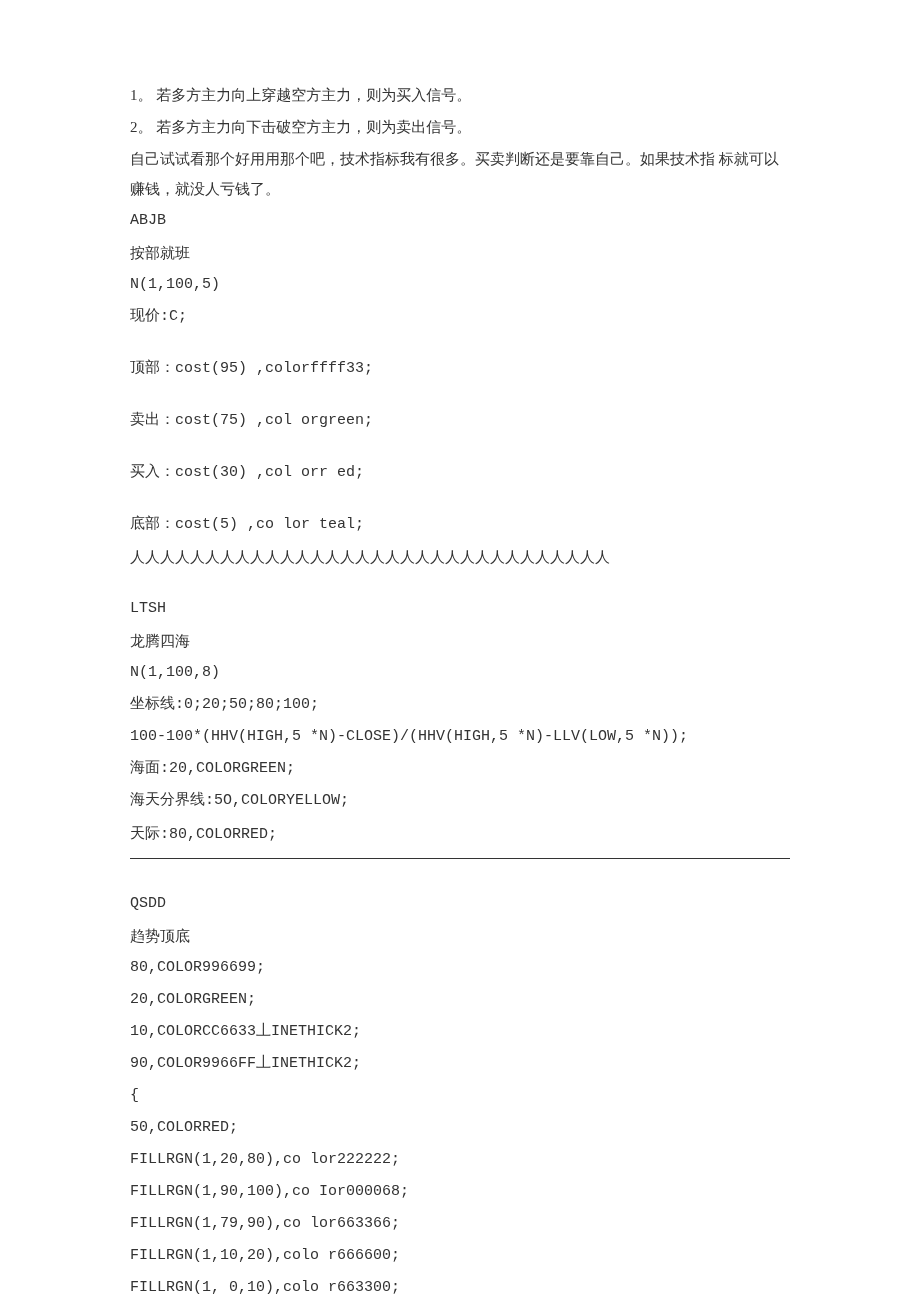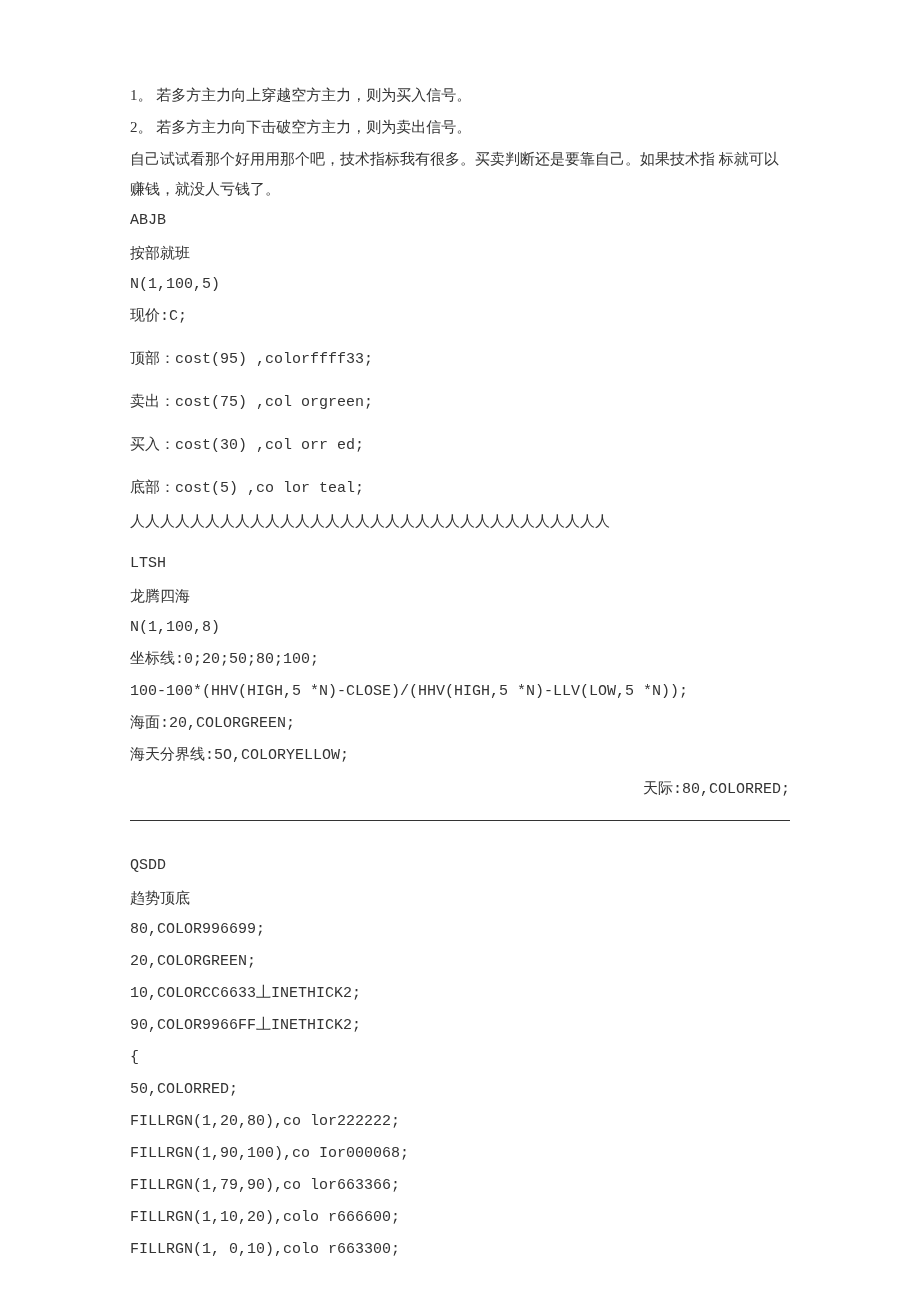--- a/index.html
+++ b/index.html
@@ -9,28 +9,27 @@
     font-size: 15px;
     color: #333333;
     line-height: 2.0;
     padding: 80px 130px 60px 130px;
     width: 920px;
   }
   .line {
     margin-bottom: 2px;
   }
   .section-gap {
-    margin-top: 13px;
+    margin-top: 22px;
   }
   .underline {
     border-bottom: 1px solid #333333;
-    padding-bottom: 15px;
+    padding-bottom: 8px;
     display: inline-block;
     width: 100%;
-    text-align: right;
   }
   .latin {
     font-family: Liberation Mono, monospace;
   }
 </style>
 </head>
 <body>
 
 <div id="content"><div class="line">1。 若多方主力向上穿越空方主力，则为买入信号。</div><div class="line">2。 若多方主力向下击破空方主力，则为卖出信号。</div><div class="line"> 自己试试看那个好用用那个吧，技术指标我有很多。买卖判断还是要靠自己。如果技术指 标就可以赚钱，就没人亏钱了。</div><div class="line latin">ABJB</div><div class="line">按部就班</div><div class="line latin">N(1,100,5)</div><div class="line latin">现价:C;</div><div class="line latin section-gap">顶部：cost(95) ,colorffff33;</div><div class="line latin section-gap">卖出：cost(75) ,col orgreen;</div><div class="line latin section-gap">买入：cost(30) ,col orr ed;</div><div class="line latin section-gap">底部：cost(5) ,co lor teal;</div><div class="line">人人人人人人人人人人人人人人人人人人人人人人人人人人人人人人人人</div><div class="line latin section-gap">LTSH</div><div class="line">龙腾四海</div><div class="line latin">N(1,100,8)</div><div class="line latin">坐标线:0;20;50;80;100;</div><div class="line latin">100-100*(HHV(HIGH,5 *N)-CLOSE)/(HHV(HIGH,5 *N)-LLV(LOW,5 *N));</div><div class="line latin">海面:20,COLORGREEN;</div><div class="line latin">海天分界线:5O,COLORYELLOW;</div><div class="line latin underline">天际:80,COLORRED;</div><div class="line latin" style="margin-top:28px;">QSDD</div><div class="line">趋势顶底</div><div class="line latin">80,COLOR996699;</div><div class="line latin">20,COLORGREEN;</div><div class="line latin">10,COLORCC6633丄INETHICK2;</div><div class="line latin">90,COLOR9966FF丄INETHICK2;</div><div class="line latin">{</div><div class="line latin">50,COLORRED;</div><div class="line latin">FILLRGN(1,20,80),co lor222222;</div><div class="line latin">FILLRGN(1,90,100),co Ior000068;</div><div class="line latin">FILLRGN(1,79,90),co lor663366;</div><div class="line latin">FILLRGN(1,10,20),colo r666600;</div><div class="line latin">FILLRGN(1, 0,10),colo r663300;</div></div>
 

